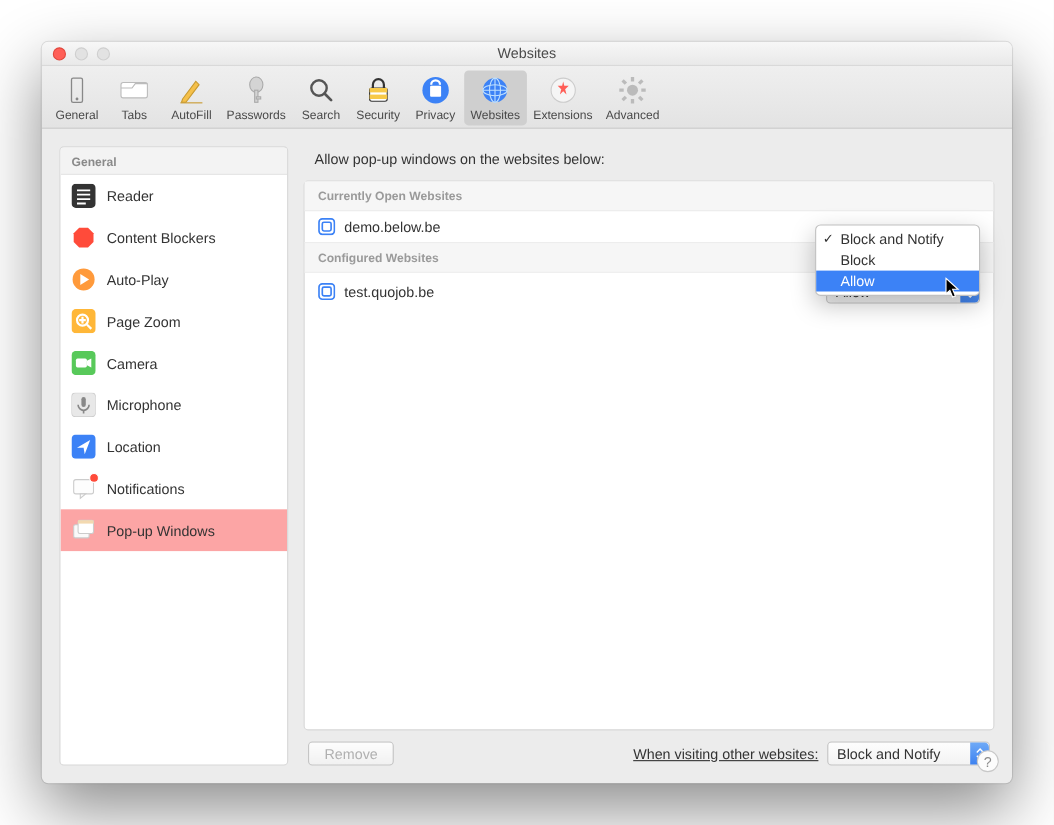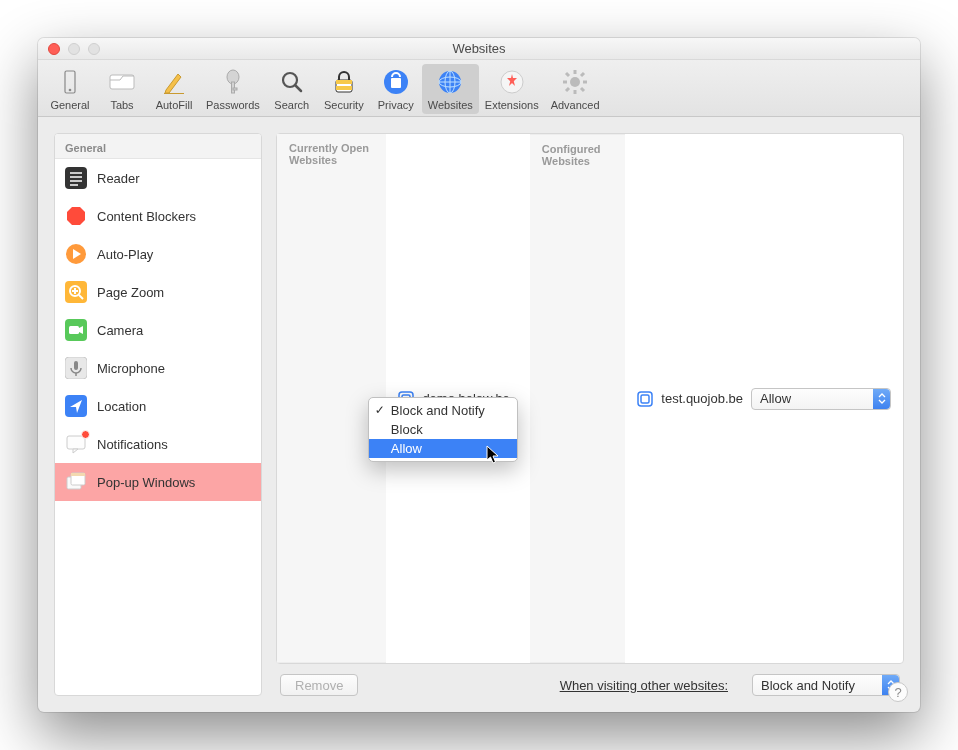--- a/index.html
+++ b/index.html
@@ -123,21 +123,21 @@
   .main-title {
     font-size: 13px; color: #333;
     padding: 4px 4px 12px 10px;
   }
   .content-box {
     flex: 1;
     background: #fff;
     border: 1px solid #d8d8d8;
     border-radius: 4px;
     display: flex;
-    flex-direction: row;
+    flex-direction: column;
     overflow: visible;
   }
   .section-head {
     font-size: 11px;
     font-weight: 600;
     color: #9a9a9a;
     padding: 8px 12px 6px 12px;
     background: #f6f6f6;
     border-top: 1px solid #ededed;
     border-bottom: 1px solid #ededed;
@@ -205,21 +205,21 @@
     position: absolute;
     right: 18px; top: 46px;
     width: 14px;
     pointer-events: none;
     z-index: 30;
   }
 
   .footer-row {
     display: flex; align-items: center;
     padding: 10px 4px 0 4px;
-    gap: 24px;
+    gap: 8px;
   }
   .btn {
     background: linear-gradient(#fdfdfd,#f1f1f1);
     border: 0.5px solid #c5c5c5;
     border-radius: 4px;
     font-size: 13px;
     padding: 2px 14px;
     height: 22px;
     display: flex; align-items: center;
   }
@@ -486,20 +486,21 @@
                 <rect x="6" y="2" width="14" height="12" rx="1.5" fill="#fff" stroke="#ccc"></rect>
                 <rect x="6" y="2" width="14" height="3" fill="#f3d9b0"></rect>
               </svg>
         </div>
         <div class="sb-label">Pop-up Windows</div>
       </div>
 
     </div>
 
     <div class="main">
+      <div class="main-title">Allow pop-up windows on the websites below:</div>
 
       <div class="content-box">
         <div class="section-head">Currently Open Websites</div>
 
         <div class="row">
           <div class="site-icon">
             <svg width="16" height="16">
                   <rect x="1" y="1" width="14" height="14" rx="3" fill="#fff" stroke="#3c82f6" stroke-width="1.5"></rect>
                   <rect x="4" y="4" width="8" height="8" rx="1.5" fill="none" stroke="#3c82f6" stroke-width="1.5"></rect>
                 </svg>

